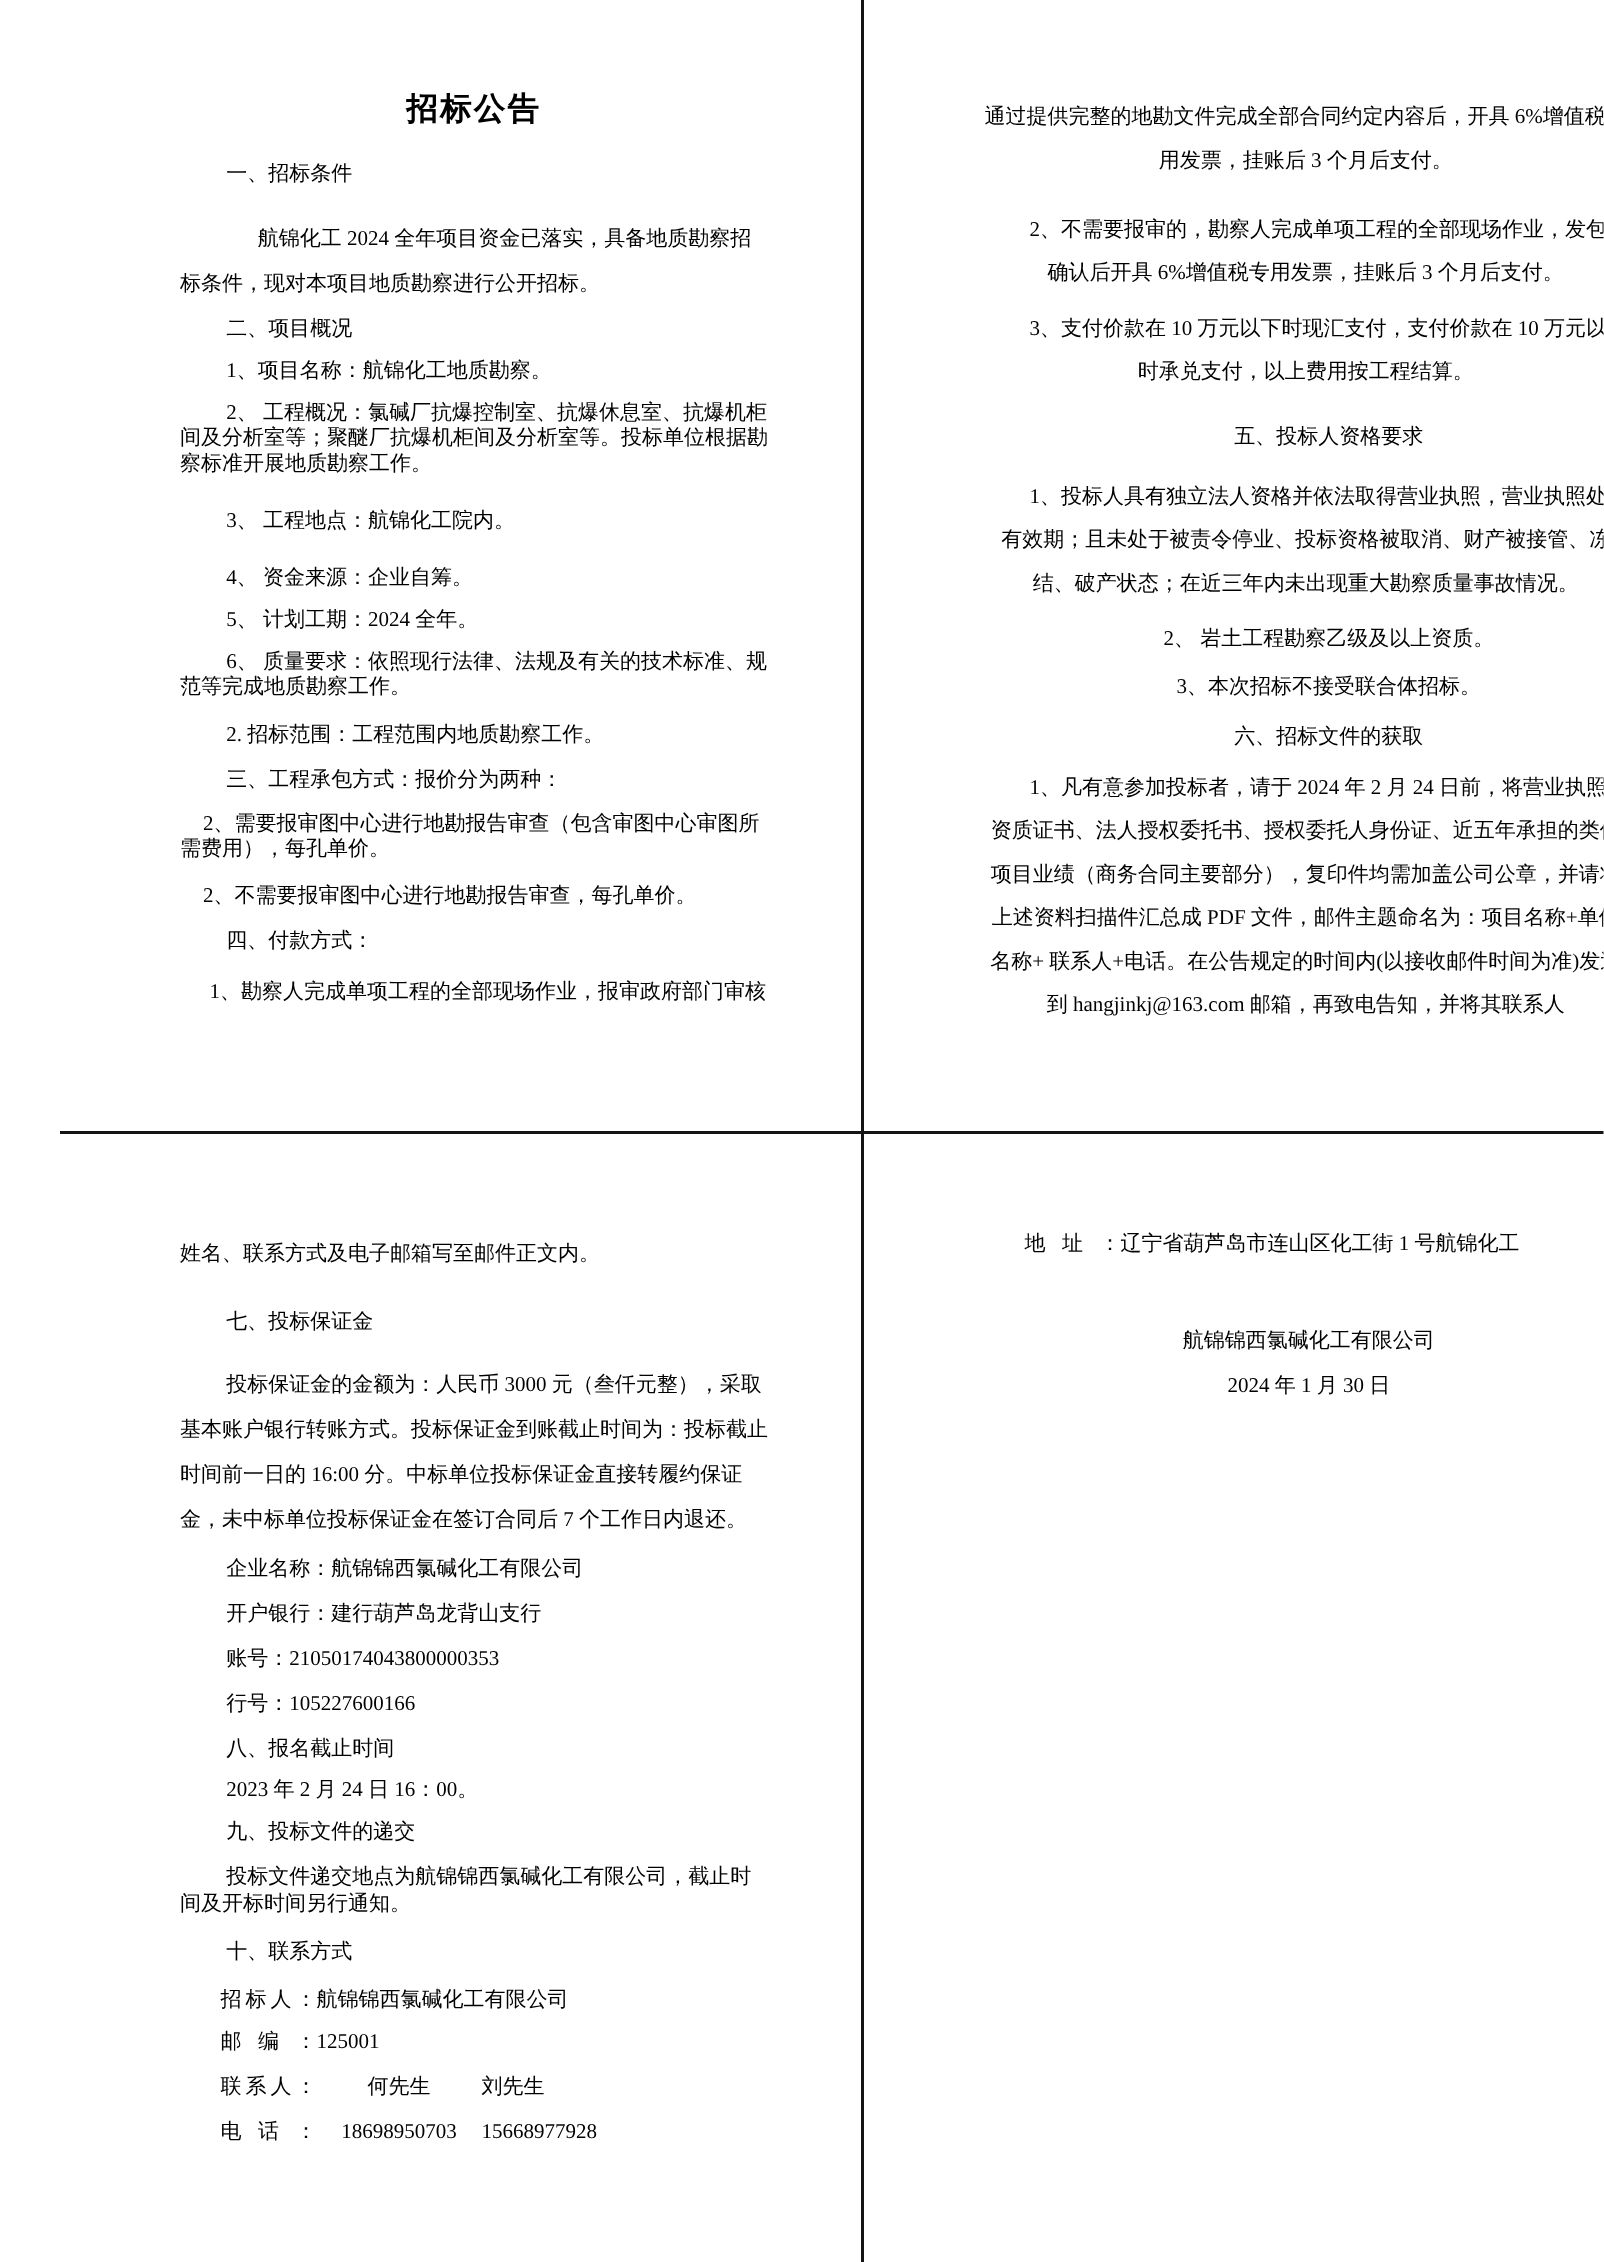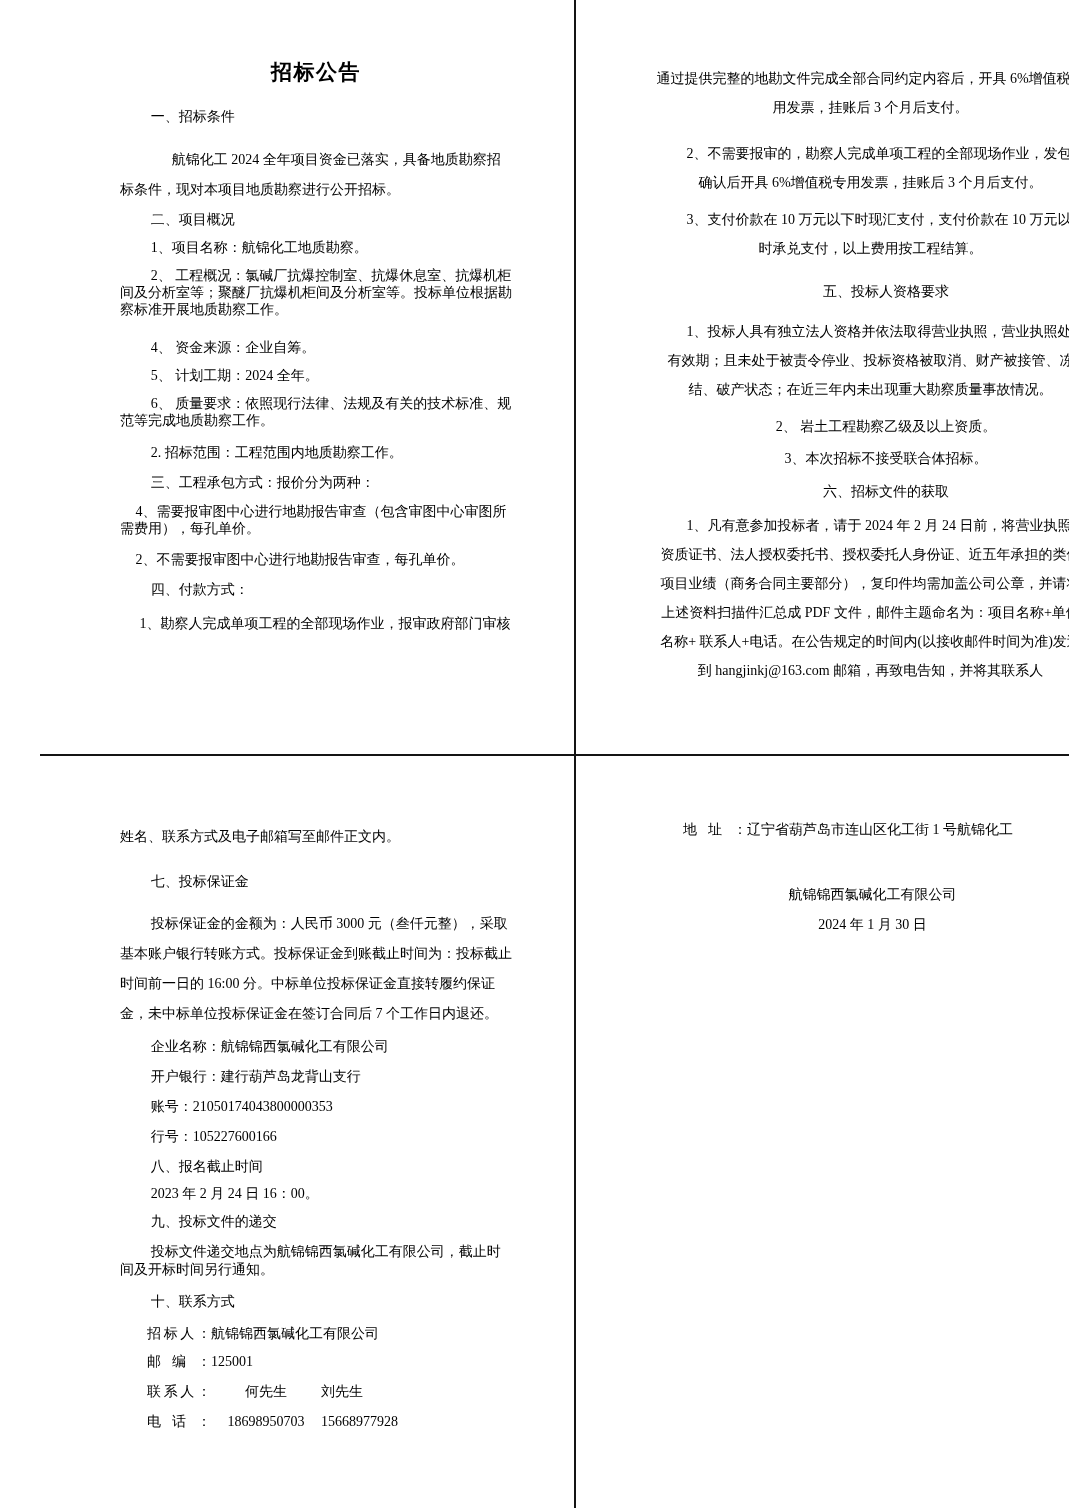--- a/index.html
+++ b/index.html
@@ -35,26 +35,27 @@
 
 <div class="canvas">
 
   <div class="page q1">
     <h1 class="title">招标公告</h1>
     <p class="i2" style="margin-top:22px">一、招标条件</p>
     <p class="ip lh30" style="margin-top:20px">航锦化工 2024 全年项目资金已落实，具备地质勘察招标条件，现对本项目地质勘察进行公开招标。</p>
     <p class="i2" style="margin-top:6px">二、项目概况</p>
     <p class="i2" style="margin-top:11px">1、项目名称：航锦化工地质勘察。</p>
     <p class="i2" style="margin-top:11px">2、 工程概况：氯碱厂抗爆控制室、抗爆休息室、抗爆机柜间及分析室等；聚醚厂抗爆机柜间及分析室等。投标单位根据勘察标准开展地质勘察工作。</p>
+    <p class="i2" style="margin-top:21px">3、 工程地点：航锦化工院内。</p>
     <p class="i2" style="margin-top:21px">4、 资金来源：企业自筹。</p>
     <p class="i2" style="margin-top:11px">5、 计划工期：2024 全年。</p>
     <p class="i2" style="margin-top:11px">6、 质量要求：依照现行法律、法规及有关的技术标准、规范等完成地质勘察工作。</p>
     <p class="i2" style="margin-top:15px">2. 招标范围：工程范围内地质勘察工作。</p>
     <p class="i2" style="margin-top:13px">三、工程承包方式：报价分为两种：</p>
-    <p class="i1" style="margin-top:12px">4、需要报审图中心进行地勘报告审查（包含审图中心审图所需费用），每孔单价。</p>
+    <p class="i1" style="margin-top:12px">2、需要报审图中心进行地勘报告审查（包含审图中心审图所需费用），每孔单价。</p>
     <p class="i1" style="margin-top:14px">2、不需要报审图中心进行地勘报告审查，每孔单价。</p>
     <p class="i2" style="margin-top:13px">四、付款方式：</p>
     <p class="i14" style="margin-top:17px">1、勘察人完成单项工程的全部现场作业，报审政府部门审核</p>
   </div>
 
   <div class="page q2">
     <p class="lh29" style="margin-top:0">通过提供完整的地勘文件完成全部合同约定内容后，开具 6%增值税专用发票，挂账后 3 个月后支付。</p>
     <p class="lh29 i2" style="margin-top:17px">2、不需要报审的，勘察人完成单项工程的全部现场作业，发包人确认后开具 6%增值税专用发票，挂账后 3 个月后支付。</p>
     <p class="lh29 i2" style="margin-top:8px">3、支付价款在 10 万元以下时现汇支付，支付价款在 10 万元以上时承兑支付，以上费用按工程结算。</p>
     <p class="lh29 i2" style="margin-top:14px">五、投标人资格要求</p>

